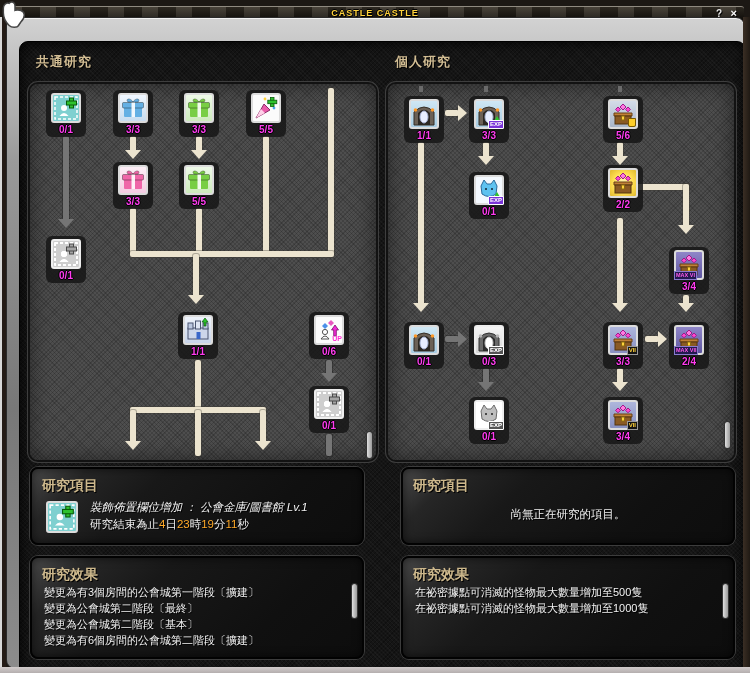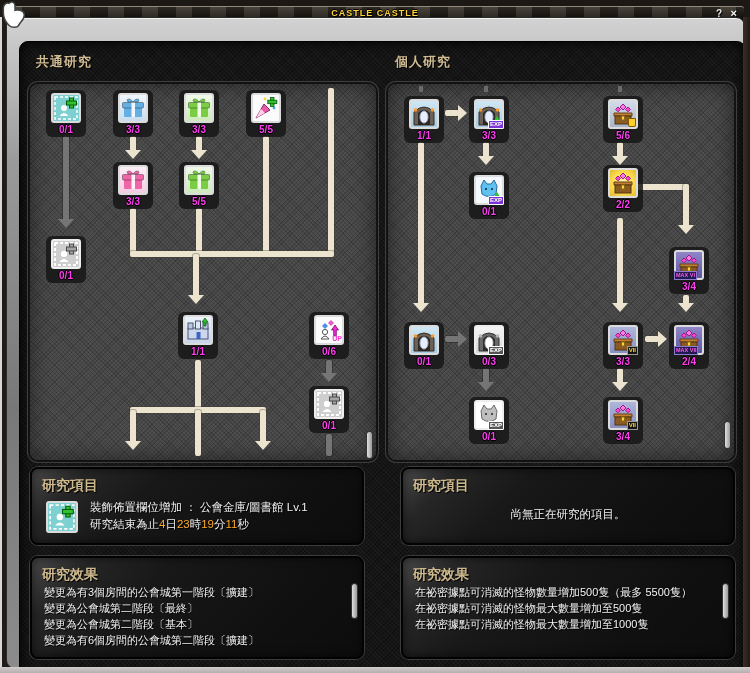--- a/index.html
+++ b/index.html
@@ -442,21 +442,21 @@
   <div class="sbar" style="right:4px;top:338px;height:26px;"></div>
 </div>
 
 <div class="abs ibox" style="left:30px;top:467px;width:330px;height:74px;">
   <div class="ibox-header">研究項目</div>
   <div class="item-icon bg-decor">
       <svg viewBox="0 0 26 26">
         <use href="#s-decor"></use>
       </svg>
     </div>
-  <div class="abs itext" style="left:58px;top:31px;white-space:nowrap;">裝飾佈置欄位增加 ： 公會金庫/圖書館 Lv.1</div>
+  <div class="abs itext" style="left:58px;top:31px;white-space:nowrap;font-style:italic;">裝飾佈置欄位增加 ： 公會金庫/圖書館 Lv.1</div>
   <div class="abs itext" style="left:58px;top:48px;white-space:nowrap;">
     <span>研究結束為止</span><span class="num">4</span><span>日</span><span class="num">23</span><span>時</span><span class="num">19</span><span>分</span><span class="num">11</span><span>秒</span>
   </div>
 </div>
 
 <div class="abs ibox" style="left:401px;top:467px;width:330px;height:74px;">
   <div class="ibox-header">研究項目</div>
   <div class="abs itext" style="left:0;right:0;top:38px;text-align:center;">尚無正在研究的項目。</div>
 </div>
 
@@ -467,21 +467,20 @@
     <div class="fx-line">變更為公會城第二階段〔最終〕</div>
     <div class="fx-line">變更為公會城第二階段〔基本〕</div>
     <div class="fx-line">變更為有6個房間的公會城第二階段〔擴建〕</div>
   </div>
   <div class="sbar" style="right:5px;top:26px;height:34px;"></div>
 </div>
 
 <div class="abs ibox" style="left:401px;top:556px;width:330px;height:99px;">
   <div class="ibox-header">研究效果</div>
   <div class="abs" style="left:12px;top:26px;right:14px;">
-    <div class="fx-line">在祕密據點可消滅的怪物數量增加500隻（最多 5500隻）</div>
     <div class="fx-line">在祕密據點可消滅的怪物最大數量增加至500隻</div>
     <div class="fx-line">在祕密據點可消滅的怪物最大數量增加至1000隻</div>
   </div>
   <div class="sbar" style="right:5px;top:26px;height:34px;"></div>
 </div>
 
 <div id="edge-left" class="abs"></div>
 <div id="edge-right" class="abs"></div>
 <div id="edge-bottom" class="abs"></div>
 

